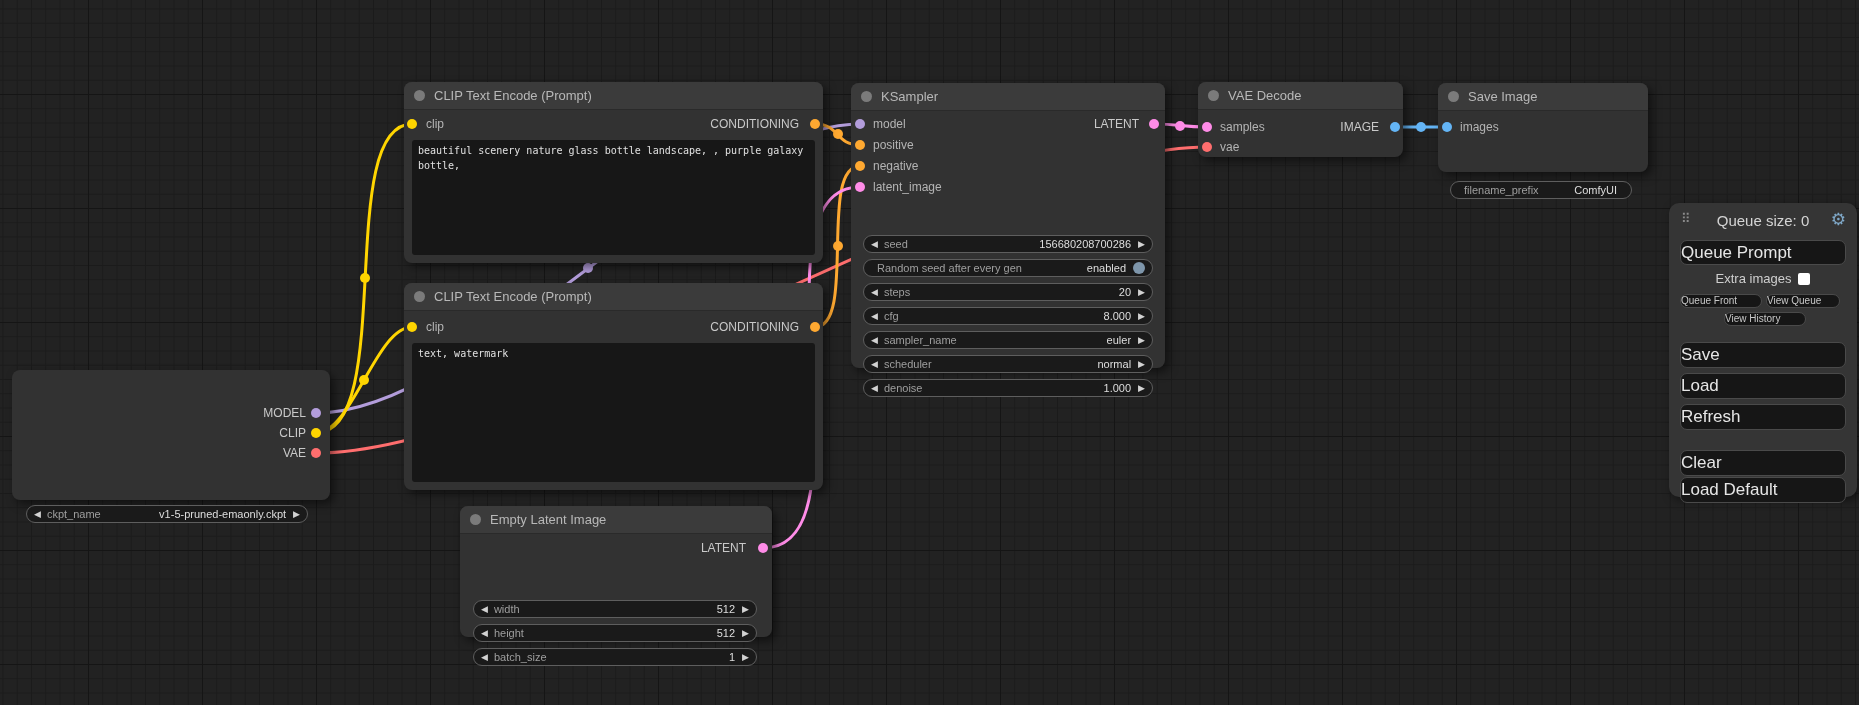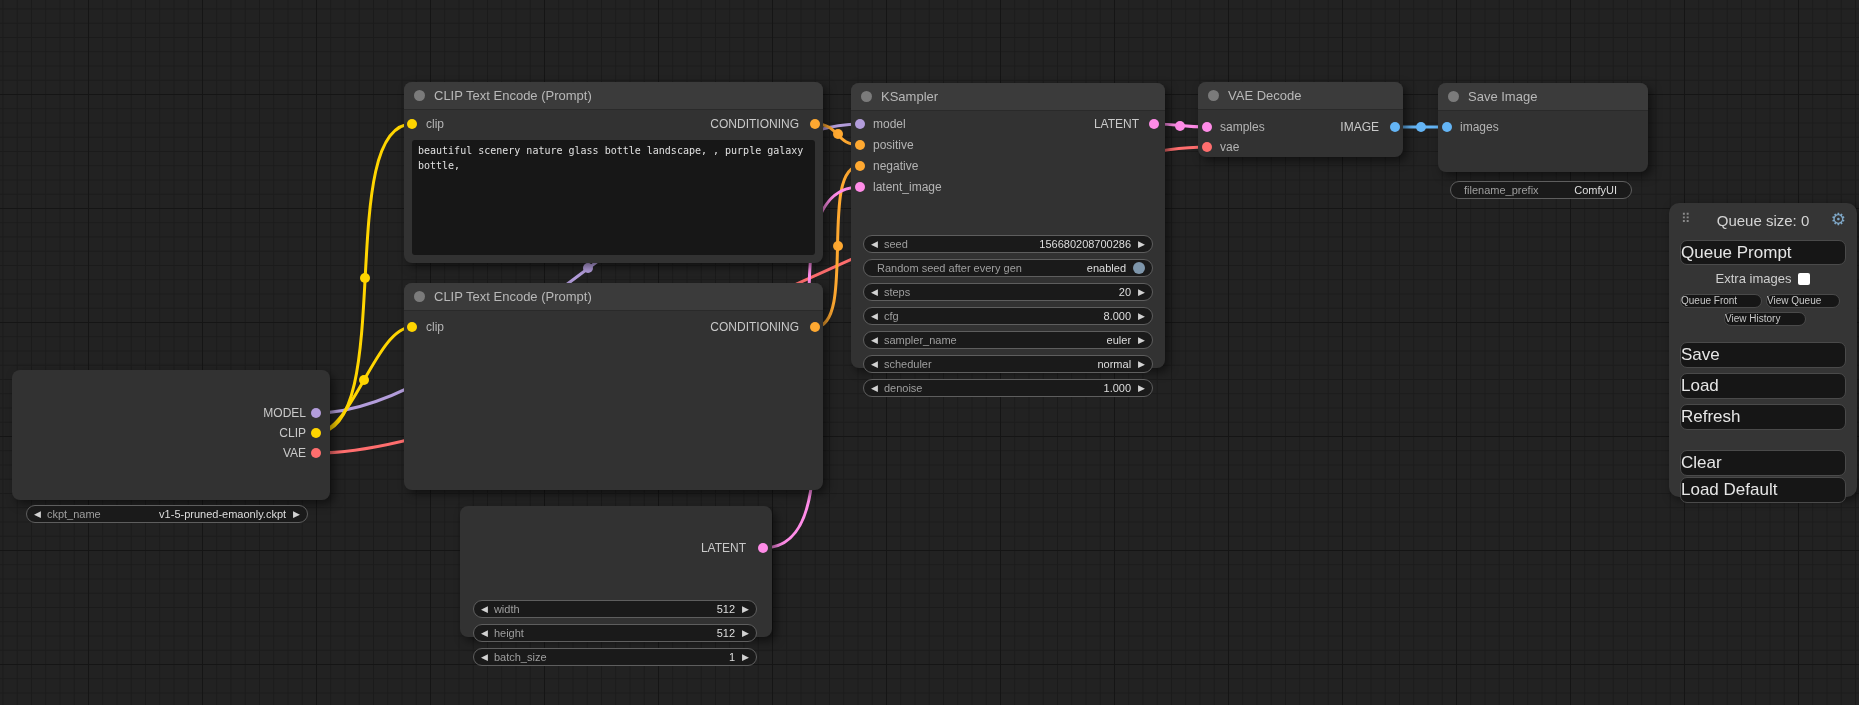--- a/index.html
+++ b/index.html
@@ -102,20 +102,21 @@
 
   <div class="node" style="left:404px;top:283px;width:419px;height:207px;">
     <div class="node-title">
       <span class="title-dot"></span>
       <span>CLIP Text Encode (Prompt)</span>
     </div>
     <span class="port" style="left: 3px; top: 39px; background: rgb(255, 213, 0);"></span>
     <div class="slot-label" style="left:22px;top:37px;">clip</div>
     <div class="out-label" style="right:24px;top:37px;">CONDITIONING</div>
     <span class="port" style="left: 406px; top: 39px; background: rgb(255, 169, 49);"></span>
+    <div class="prompt" style="left:8px;top:60px;width:403px;height:139px;">text, watermark</div>
   </div>
 
   <div class="node" style="left:851px;top:83px;width:314px;height:285px;">
     <div class="node-title">
       <span class="title-dot"></span>
       <span>KSampler</span>
     </div>
     <span class="port" style="left: 4px; top: 36px; background: rgb(179, 157, 219);"></span>
     <div class="slot-label" style="left:22px;top:34px;">model</div>
     <span class="port" style="left: 4px; top: 57px; background: rgb(255, 169, 49);"></span>
@@ -190,20 +191,24 @@
     </div>
     <span class="port" style="left: 4px; top: 39px; background: rgb(100, 181, 246);"></span>
     <div class="slot-label" style="left:22px;top:37px;">images</div>
     <div class="widget" style="left:12px;top:59px;width:182px;">
       <span class="wlabel">filename_prefix</span>
       <span class="wvalue">ComfyUI</span>
     </div>
   </div>
 
   <div class="node" style="left:460px;top:506px;width:312px;height:131px;">
+    <div class="node-title">
+      <span class="title-dot"></span>
+      <span>Empty Latent Image</span>
+    </div>
     <div class="out-label" style="right:26px;top:35px;">LATENT</div>
     <span class="port" style="left: 298px; top: 37px; background: rgb(255, 140, 232);"></span>
     <div class="widget" style="left:13px;top:55px;width:284px;">
       <span class="arr">◀</span>
       <span class="wlabel">width</span>
       <span class="wvalue">512</span>
       <span class="arr">▶</span>
     </div>
     <div class="widget" style="left:13px;top:79px;width:284px;">
       <span class="arr">◀</span>

